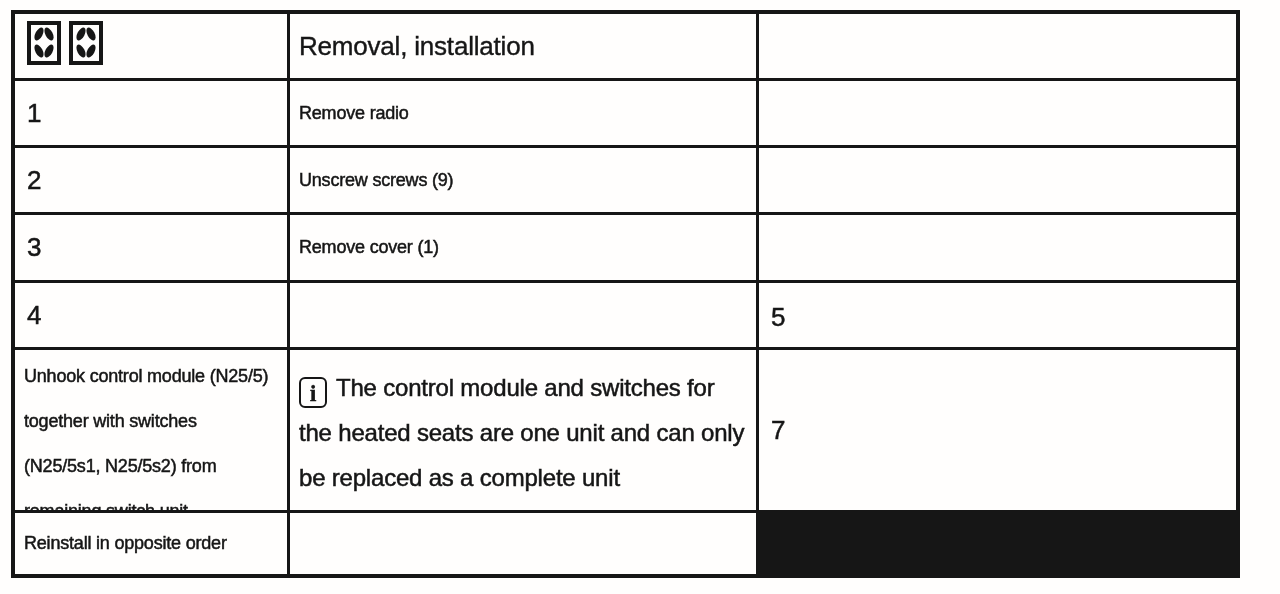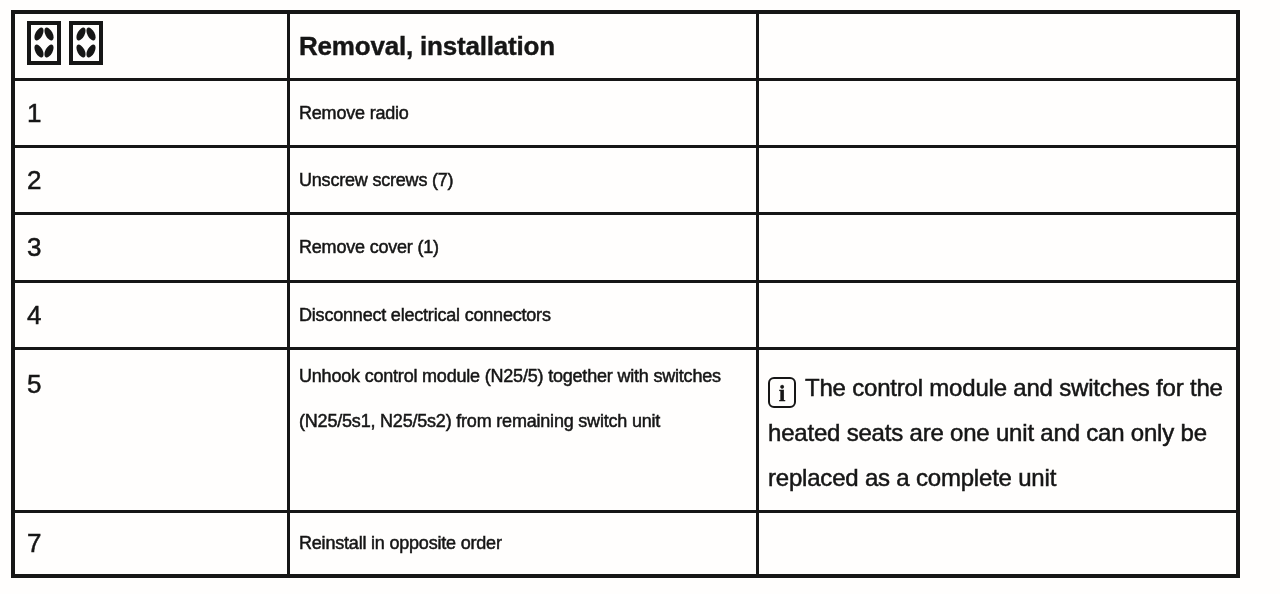--- a/index.html
+++ b/index.html
@@ -39,21 +39,21 @@
     font-size: 18px;
     letter-spacing: -0.2px;
     -webkit-text-stroke: 0.5px currentColor;
     overflow: hidden;
   }
   .cell.step {
     padding-left: 12px;
     font-size: 26px;
   }
   .cell.header-title {
-    font-weight: 700;
+    font-weight: 400;
     font-size: 26px;
     -webkit-text-stroke: 0.4px currentColor;
   }
   .cell.tall {
     align-items: flex-start;
   }
   .cell.tall .para {
     margin-top: 4px;
     line-height: 45px;
   }
@@ -120,29 +120,28 @@
       </span>
     </div>
     <div class="cell header-title">Removal, installation</div>
     <div class="cell"></div>
 
     <div class="cell step">1</div>
     <div class="cell">Remove radio</div>
     <div class="cell note-cell"></div>
 
     <div class="cell step">2</div>
-    <div class="cell">Unscrew screws (7)</div>
+    <div class="cell">Unscrew screws (9)</div>
     <div class="cell note-cell"></div>
 
     <div class="cell step">3</div>
     <div class="cell">Remove cover (1)</div>
     <div class="cell note-cell"></div>
 
     <div class="cell step">4</div>
-    <div class="cell">Disconnect electrical connectors</div>
     <div class="cell note-cell"></div>
 
     <div class="cell step tall">
       <span class="para" style="margin-top:12px;">5</span>
     </div>
     <div class="cell tall">
       <span class="para">Unhook control module (N25/5) together with switches (N25/5s1, N25/5s2) from remaining switch unit</span>
     </div>
     <div class="cell tall note-cell">
       <span class="para"><span class="info-box">i</span><span>The control module and switches for the heated seats are one unit and can only be replaced as a complete unit</span></span>

